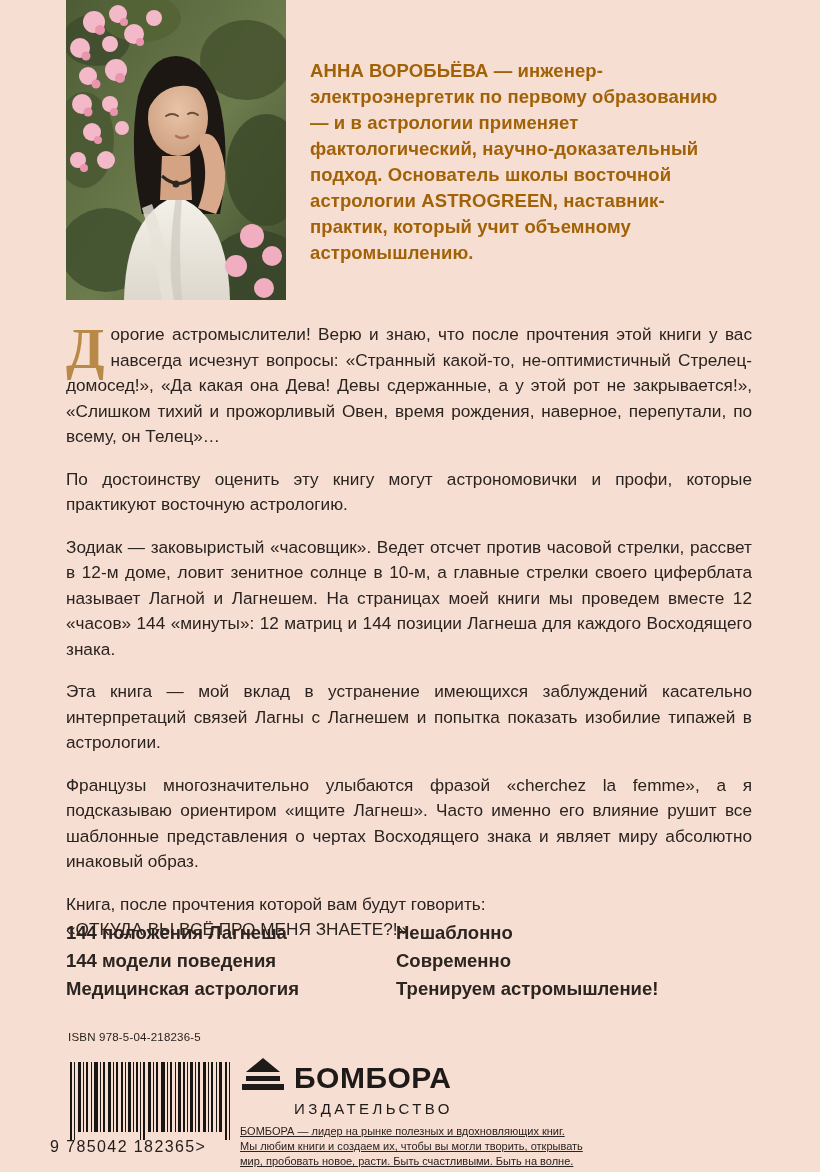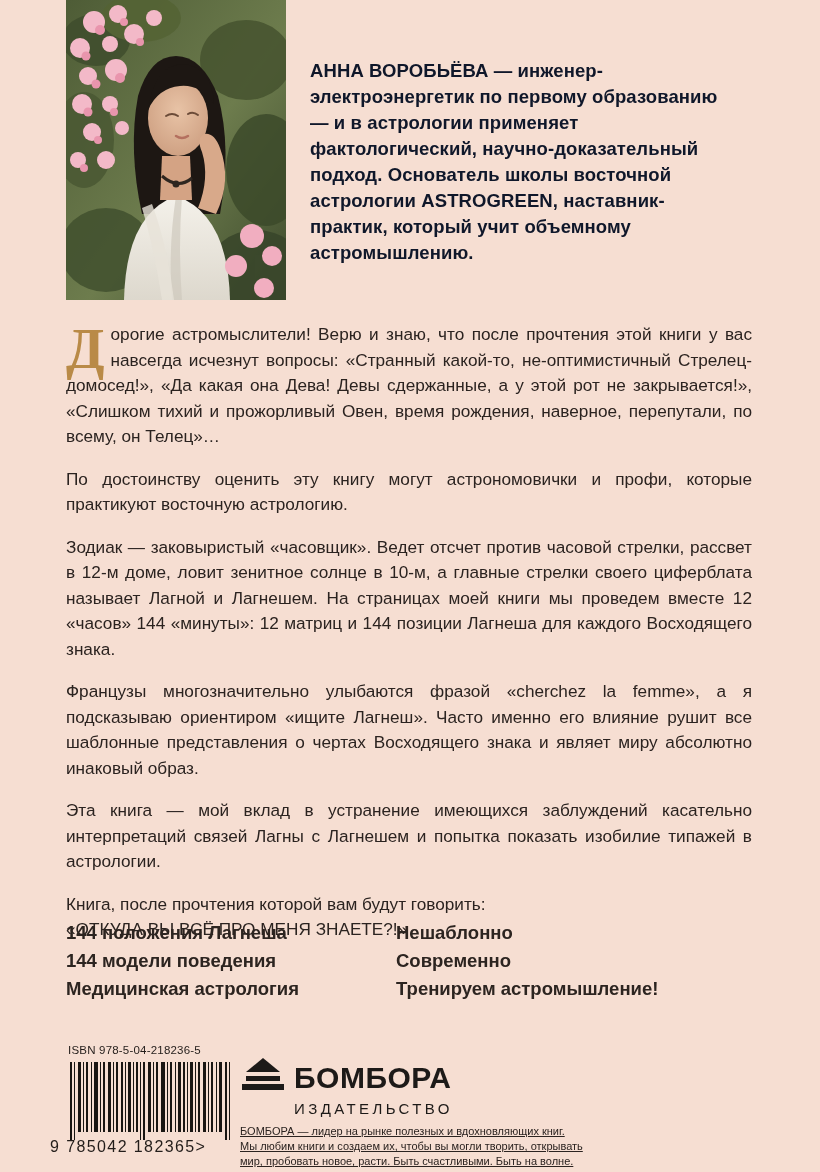--- a/index.html
+++ b/index.html
@@ -43,21 +43,21 @@
   .photo-svg { display: block; width: 220px; height: 300px; }
 
   .author-bio {
     position: absolute;
     left: 310px;
     top: 58px;
     width: 420px;
     font-size: 18.5px;
     line-height: 26px;
     font-weight: bold;
-    color: #0f172a;
+    color: #a16207;
     letter-spacing: 0.1px;
   }
 
   
   .content {
     position: absolute;
     left: 66px;
     top: 322px;
     width: 686px;
   }
@@ -113,21 +113,21 @@
     position: absolute;
     left: 0;
     top: 1030px;
     width: 820px;
     height: 142px;
   }
 
   .isbn-text {
     position: absolute;
     left: 68px;
-    top: 14px;
+    top: 1px;
     font-size: 11.5px;
     letter-spacing: 0.2px;
     color: #231d1a;
   }
 
   .barcode-box {
     position: absolute;
     left: 68px;
     top: 32px;
     width: 168px;
@@ -290,22 +290,22 @@
   </div>
 
   <div class="content">
 
     <p class="body-text lead">
       <span class="dropcap">Д</span><span>орогие астромыслители! Верю и знаю, что после прочтения этой книги у вас навсегда исчезнут вопросы: «Странный какой-то, не-оптимистичный Стрелец-домосед!», «Да какая она Дева! Девы сдержанные, а у этой рот не закрывается!», «Слишком тихий и прожорливый Овен, время рождения, наверное, перепутали, по всему, он Телец»…</span>
     </p>
 
     <p class="body-text">По достоинству оценить эту книгу могут астрономовички и профи, которые практикуют восточную астрологию.</p>
     <p class="body-text">Зодиак — заковыристый «часовщик». Ведет отсчет против часовой стрелки, рассвет в 12-м доме, ловит зенитное солнце в 10-м, а главные стрелки своего циферблата называет Лагной и Лагнешем. На страницах моей книги мы проведем вместе 12 «часов» 144 «минуты»: 12 матриц и 144 позиции Лагнеша для каждого Восходящего знака.</p>
+    <p class="body-text">Эта книга — мой вклад в устранение имеющихся заблуждений касательно интерпретаций связей Лагны с Лагнешем и попытка показать изобилие типажей в астрологии.</p>
     <p class="body-text">Французы многозначительно улыбаются фразой «cherchez la femme», а я подсказываю ориентиром «ищите Лагнеш». Часто именно его влияние рушит все шаблонные представления о чертах Восходящего знака и являет миру абсолютно инаковый образ.</p>
-    <p class="body-text">Эта книга — мой вклад в устранение имеющихся заблуждений касательно интерпретаций связей Лагны с Лагнешем и попытка показать изобилие типажей в астрологии.</p>
     <p class="body-text no-justify" style="white-space: pre-line;">Книга, после прочтения которой вам будут говорить:
 «ОТКУДА ВЫ ВСЁ ПРО МЕНЯ ЗНАЕТЕ?!»</p>
   </div>
 
   <div class="features">
     <div class="col">
       <div class="feature-item">144 положения Лагнеша</div>
       <div class="feature-item">144 модели поведения</div>
       <div class="feature-item">Медицинская астрология</div>
     </div>

